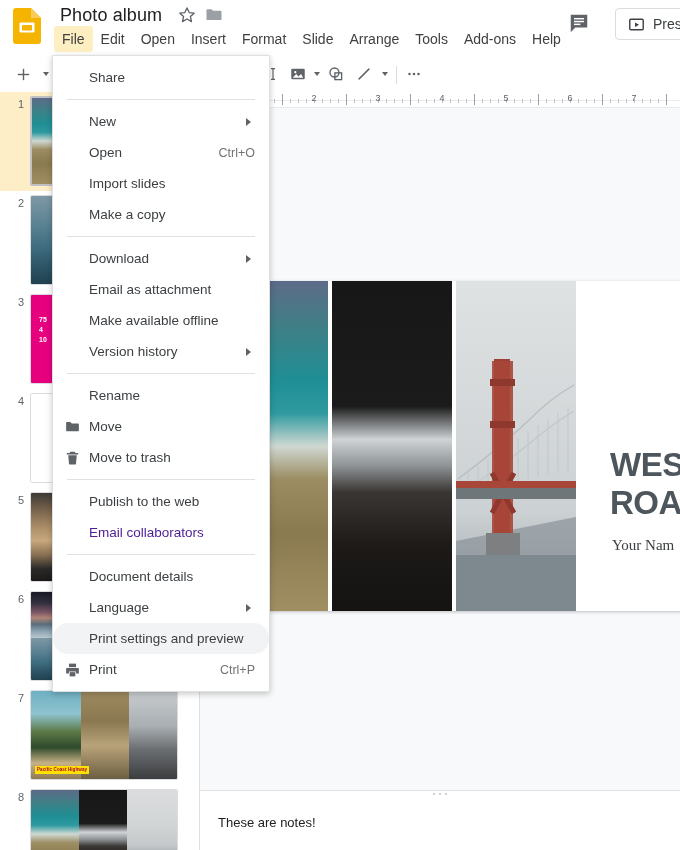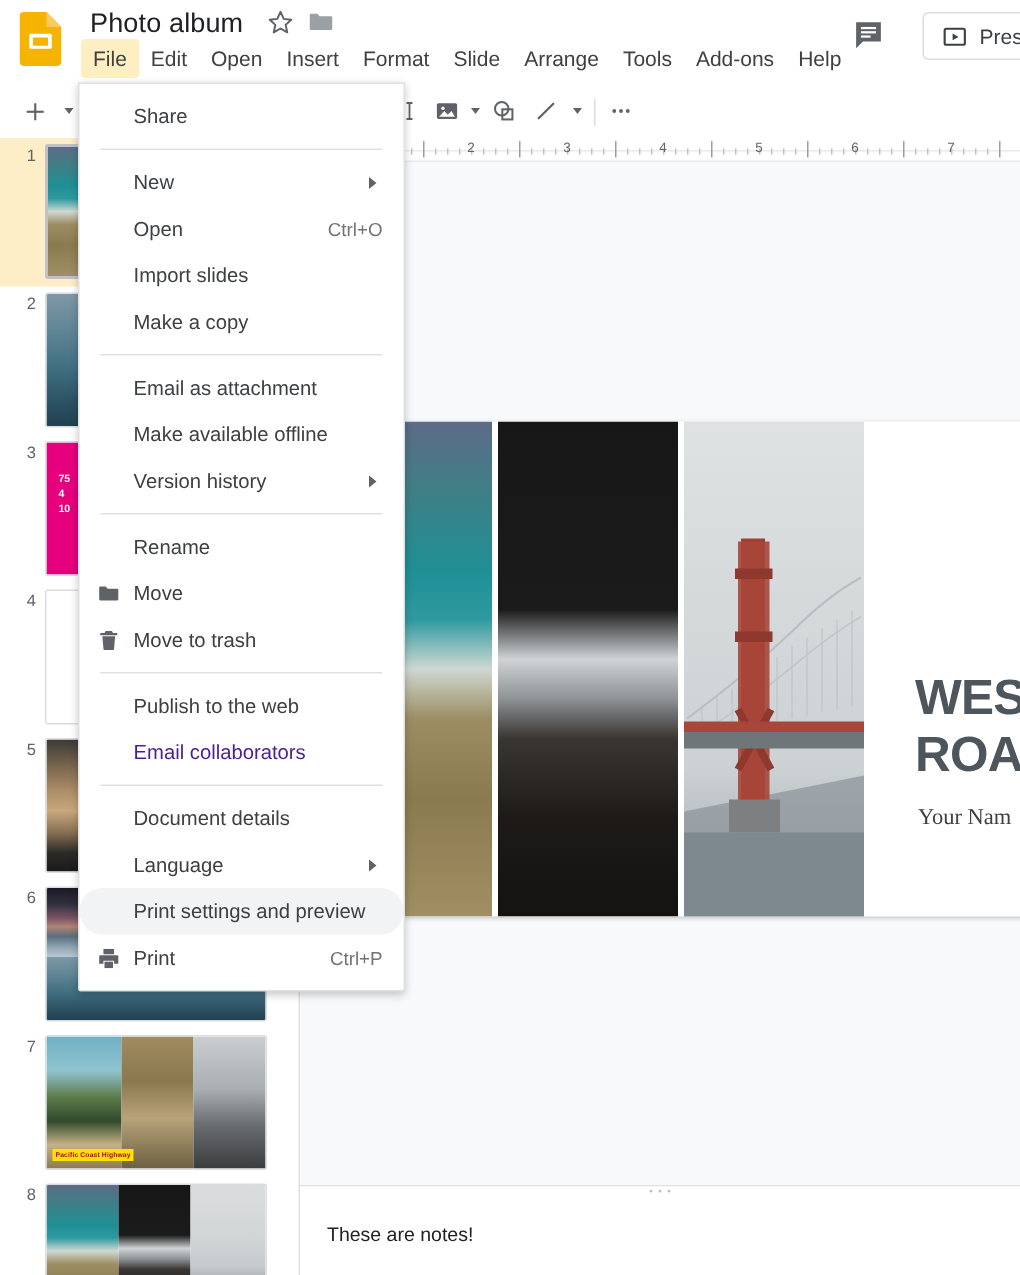--- a/index.html
+++ b/index.html
@@ -485,20 +485,24 @@
         <span class="shortcut">Ctrl+O</span>
       </div>
       <div class="mi">
         <span>Import slides</span>
       </div>
       <div class="mi">
         <span>Make a copy</span>
       </div>
       <div class="mi-sep"></div>
       <div class="mi">
+        <span>Download</span>
+        <span class="submenu-arrow"></span>
+      </div>
+      <div class="mi">
         <span>Email as attachment</span>
       </div>
       <div class="mi">
         <span>Make available offline</span>
       </div>
       <div class="mi">
         <span>Version history</span>
         <span class="submenu-arrow"></span>
       </div>
       <div class="mi-sep"></div>

